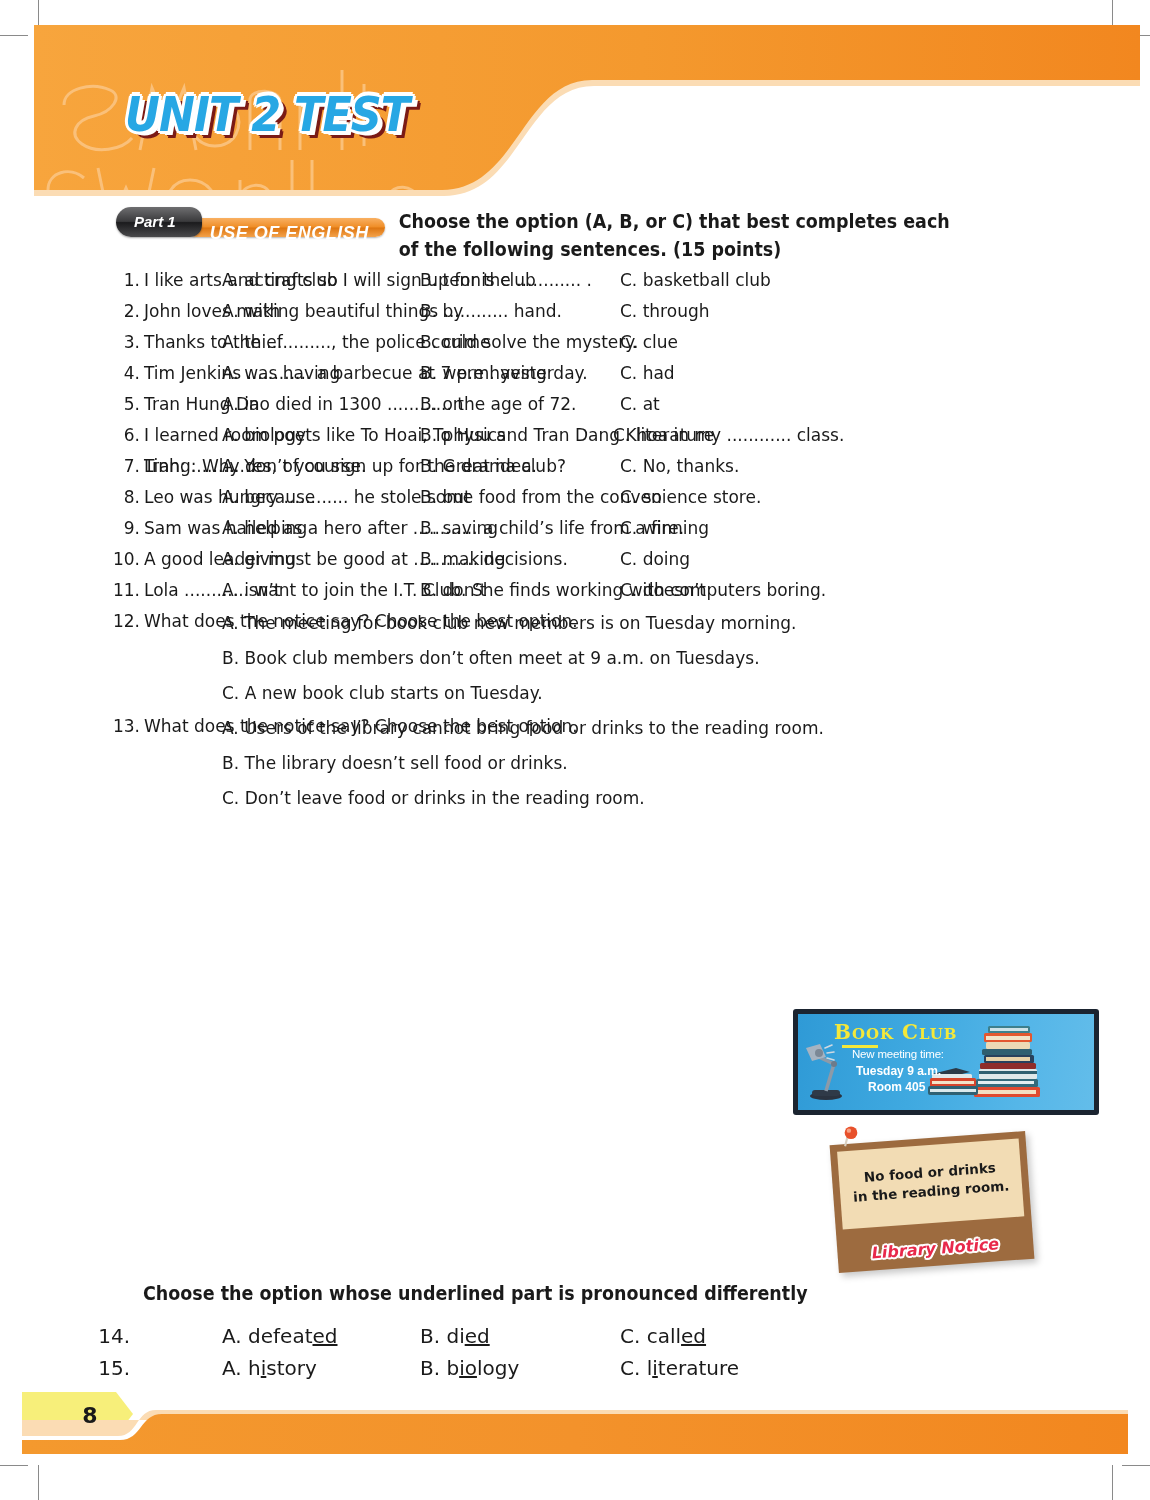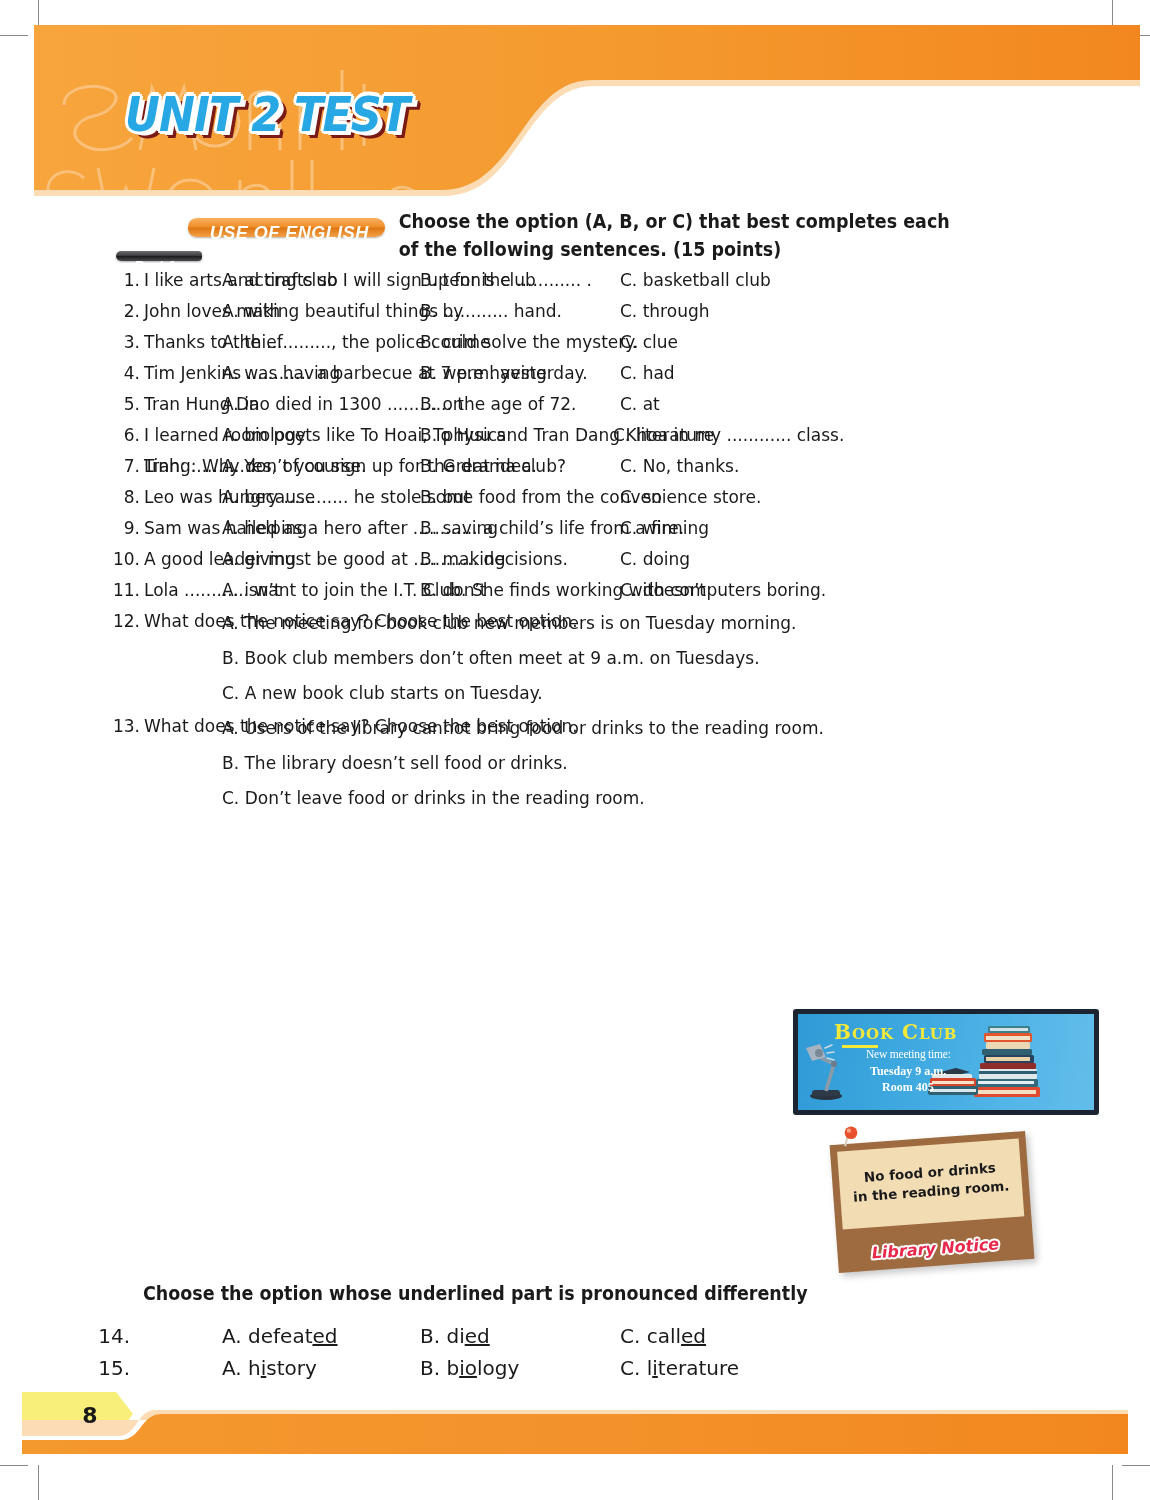--- a/index.html
+++ b/index.html
@@ -79,21 +79,20 @@
     background: linear-gradient(180deg, #6e6e70 0%, #3a3a3c 48%, #1b1b1d 52%, #4a4a4c 100%);
     color: #ffffff;
     font-weight: bold;
     font-style: italic;
     font-size: 15px;
     padding: 5px 26px 5px 18px;
     border-radius: 15px 12px 12px 15px;
     line-height: 20px;
     box-shadow: 0 1px 2px rgba(0,0,0,.35);
     white-space: nowrap;
-    margin-top: 44px;
   }
   .badge-use {
     position: relative;
     margin-left: -14px;
     z-index: 1;
     background: linear-gradient(180deg, #f9b062 0%, #ef8d26 48%, #dd7510 52%, #f4a24a 100%);
     color: #ffffff;
     font-weight: bold;
     font-style: italic;
     font-size: 18px;
@@ -245,23 +244,22 @@
     position: absolute;
     left: 44px;
     top: 31px;
     width: 36px;
     height: 3px;
     background: #f4e83a;
   }
   .bc-line {
     position: absolute;
     color: #ffffff;
-    font-family: Liberation Serif, serif;
-    white-space: nowrap;
-    margin-left: 14px;
+    font-family: Liberation Sans, sans-serif;
+    white-space: nowrap;
   }
   .bc-l1 { left: 54px; top: 34px; font-size: 11.5px; letter-spacing: -0.2px; }
   .bc-l2 { left: 58px; top: 50px; font-size: 12px; font-weight: bold; }
   .bc-l3 { left: 70px; top: 66px; font-size: 12px; font-weight: bold; }
 
   .lamp { position: absolute; left: 6px; top: 30px; }
   .books { position: absolute; left: 128px; top: 6px; }
 
   .sticky {
     position: absolute;

